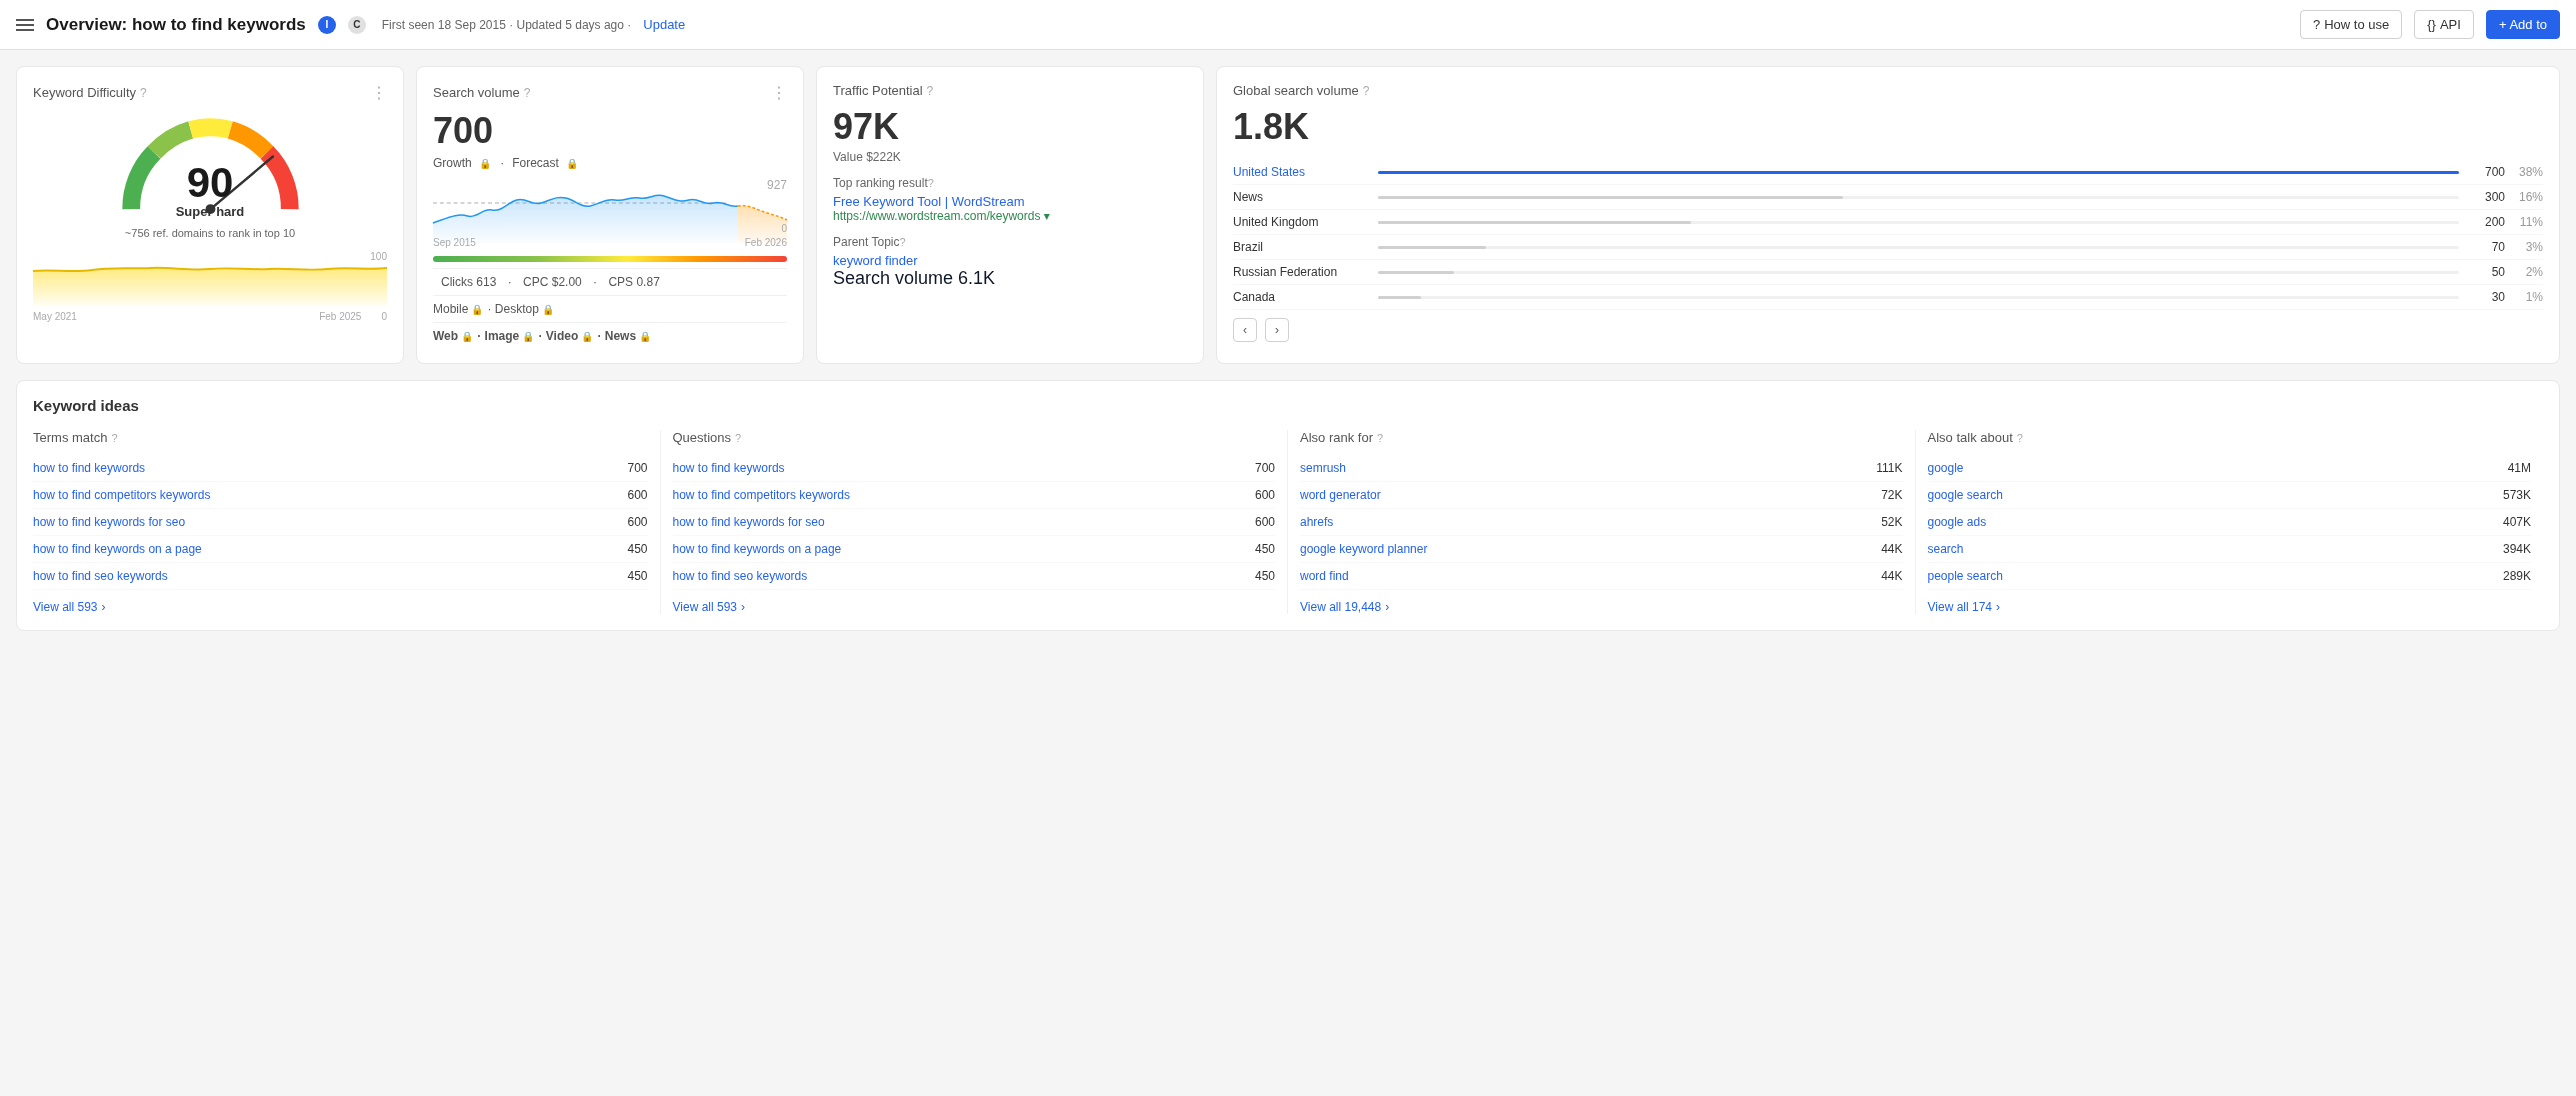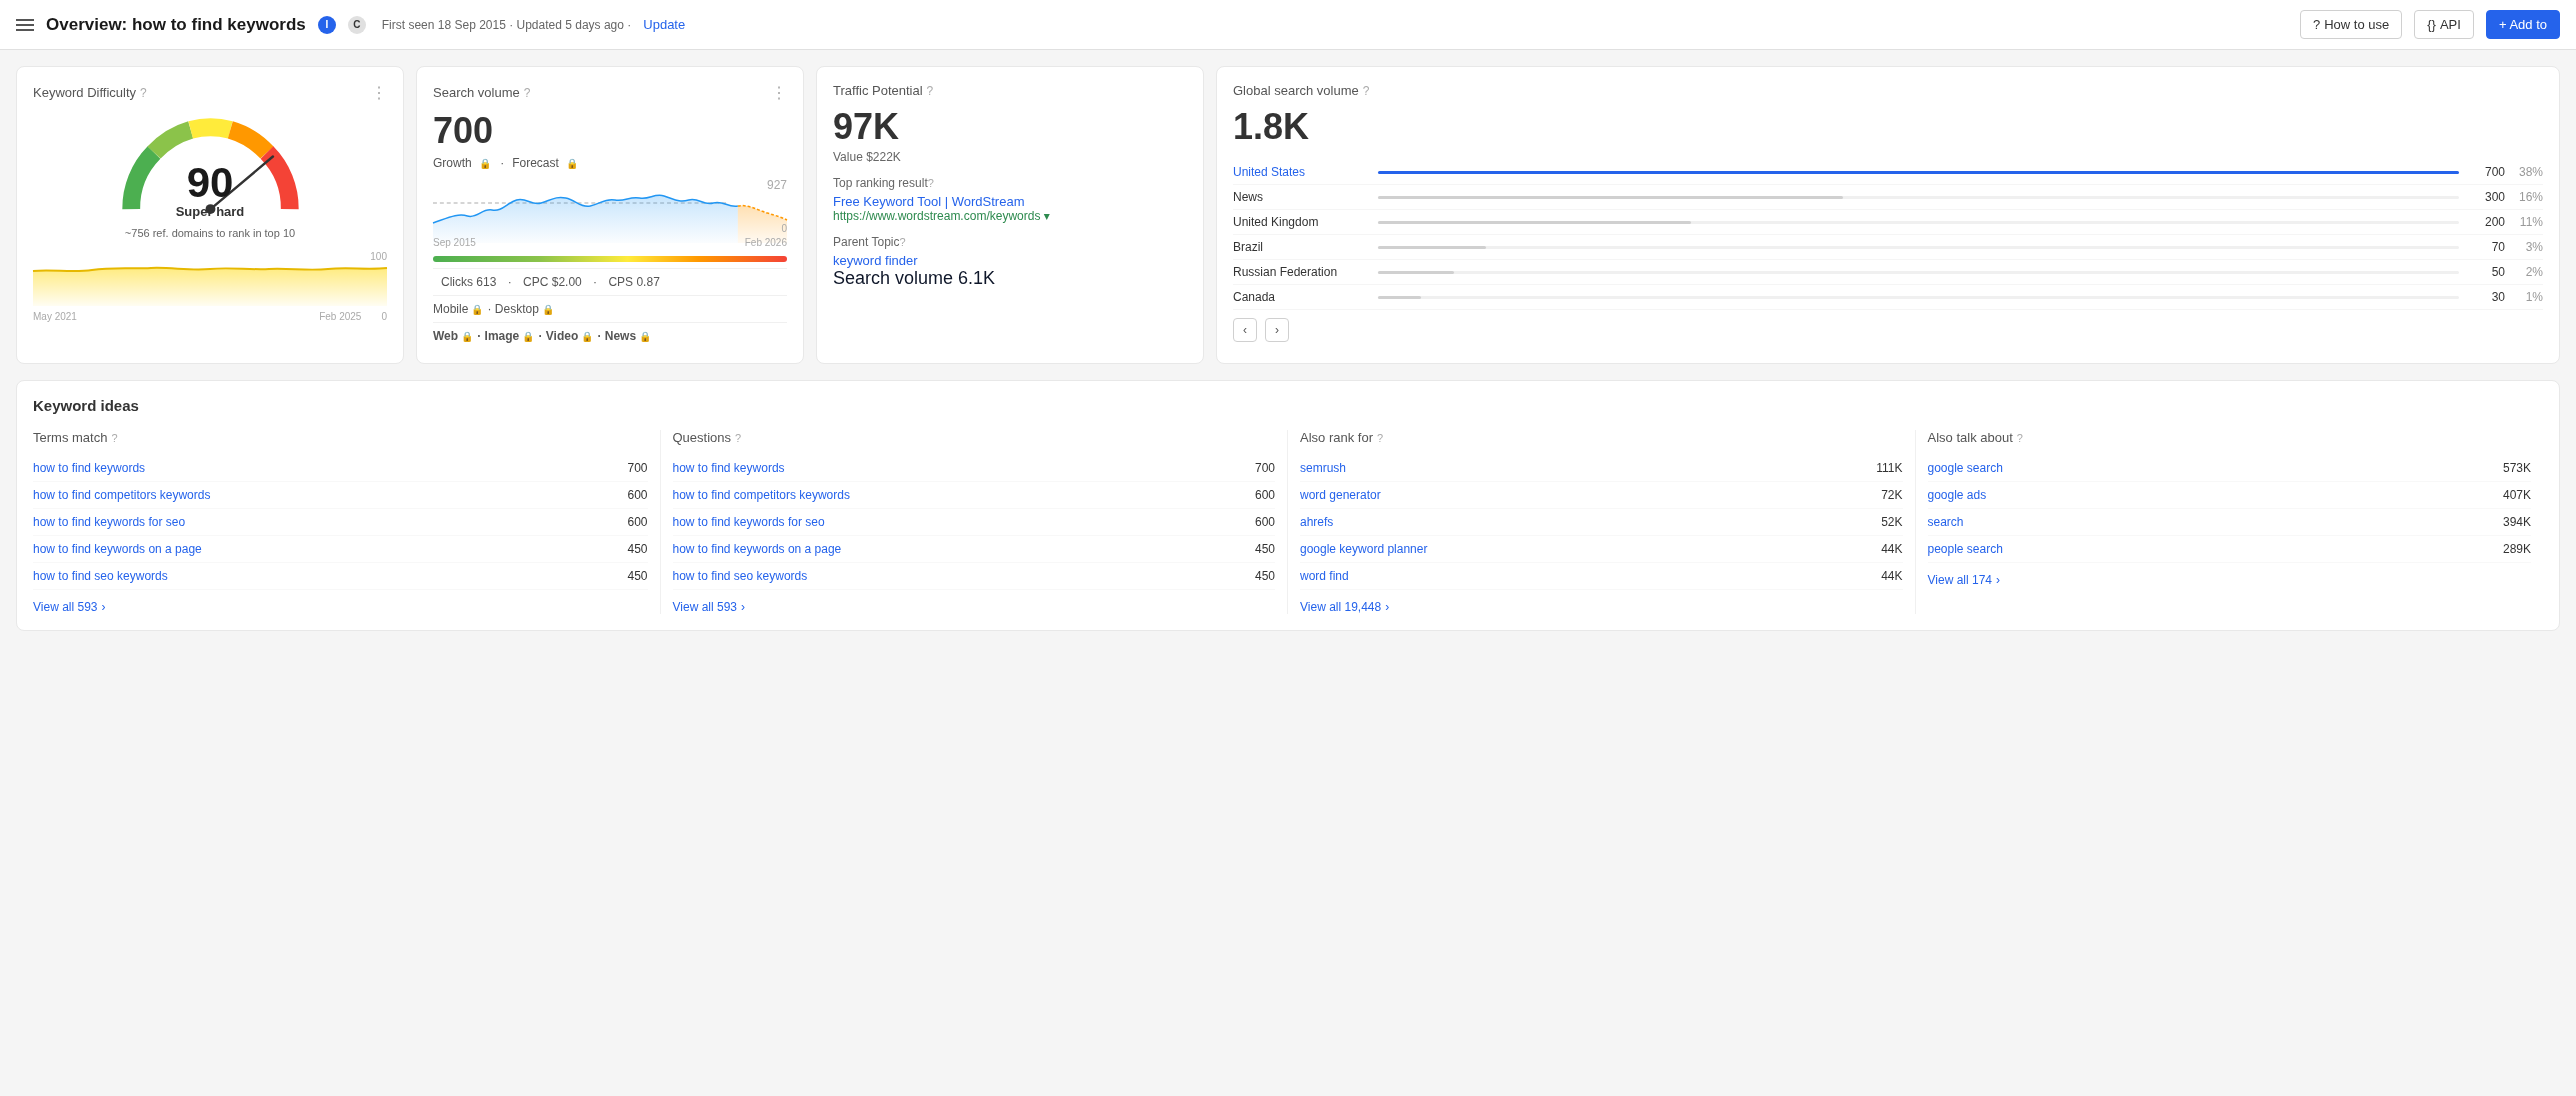--- a/index.html
+++ b/index.html
@@ -452,20 +452,24 @@
           <div class="ki-footer">
             <span class="ki-view-all">View all 19,448 <span>›</span></span>
           </div>
         </div>
         <div class="ki-col">
           <div class="ki-col-header">
             <span>Also talk about</span> 
             <span style="color:#aaa;font-size:11px;cursor:pointer;">?</span>
           </div>
           <div class="ki-row">
+      <a class="ki-link">google</a>
+      <span class="ki-val">41M</span>
+    </div>
+          <div class="ki-row">
       <a class="ki-link">google search</a>
       <span class="ki-val">573K</span>
     </div>
           <div class="ki-row">
       <a class="ki-link">google ads</a>
       <span class="ki-val">407K</span>
     </div>
           <div class="ki-row">
       <a class="ki-link">search</a>
       <span class="ki-val">394K</span>

